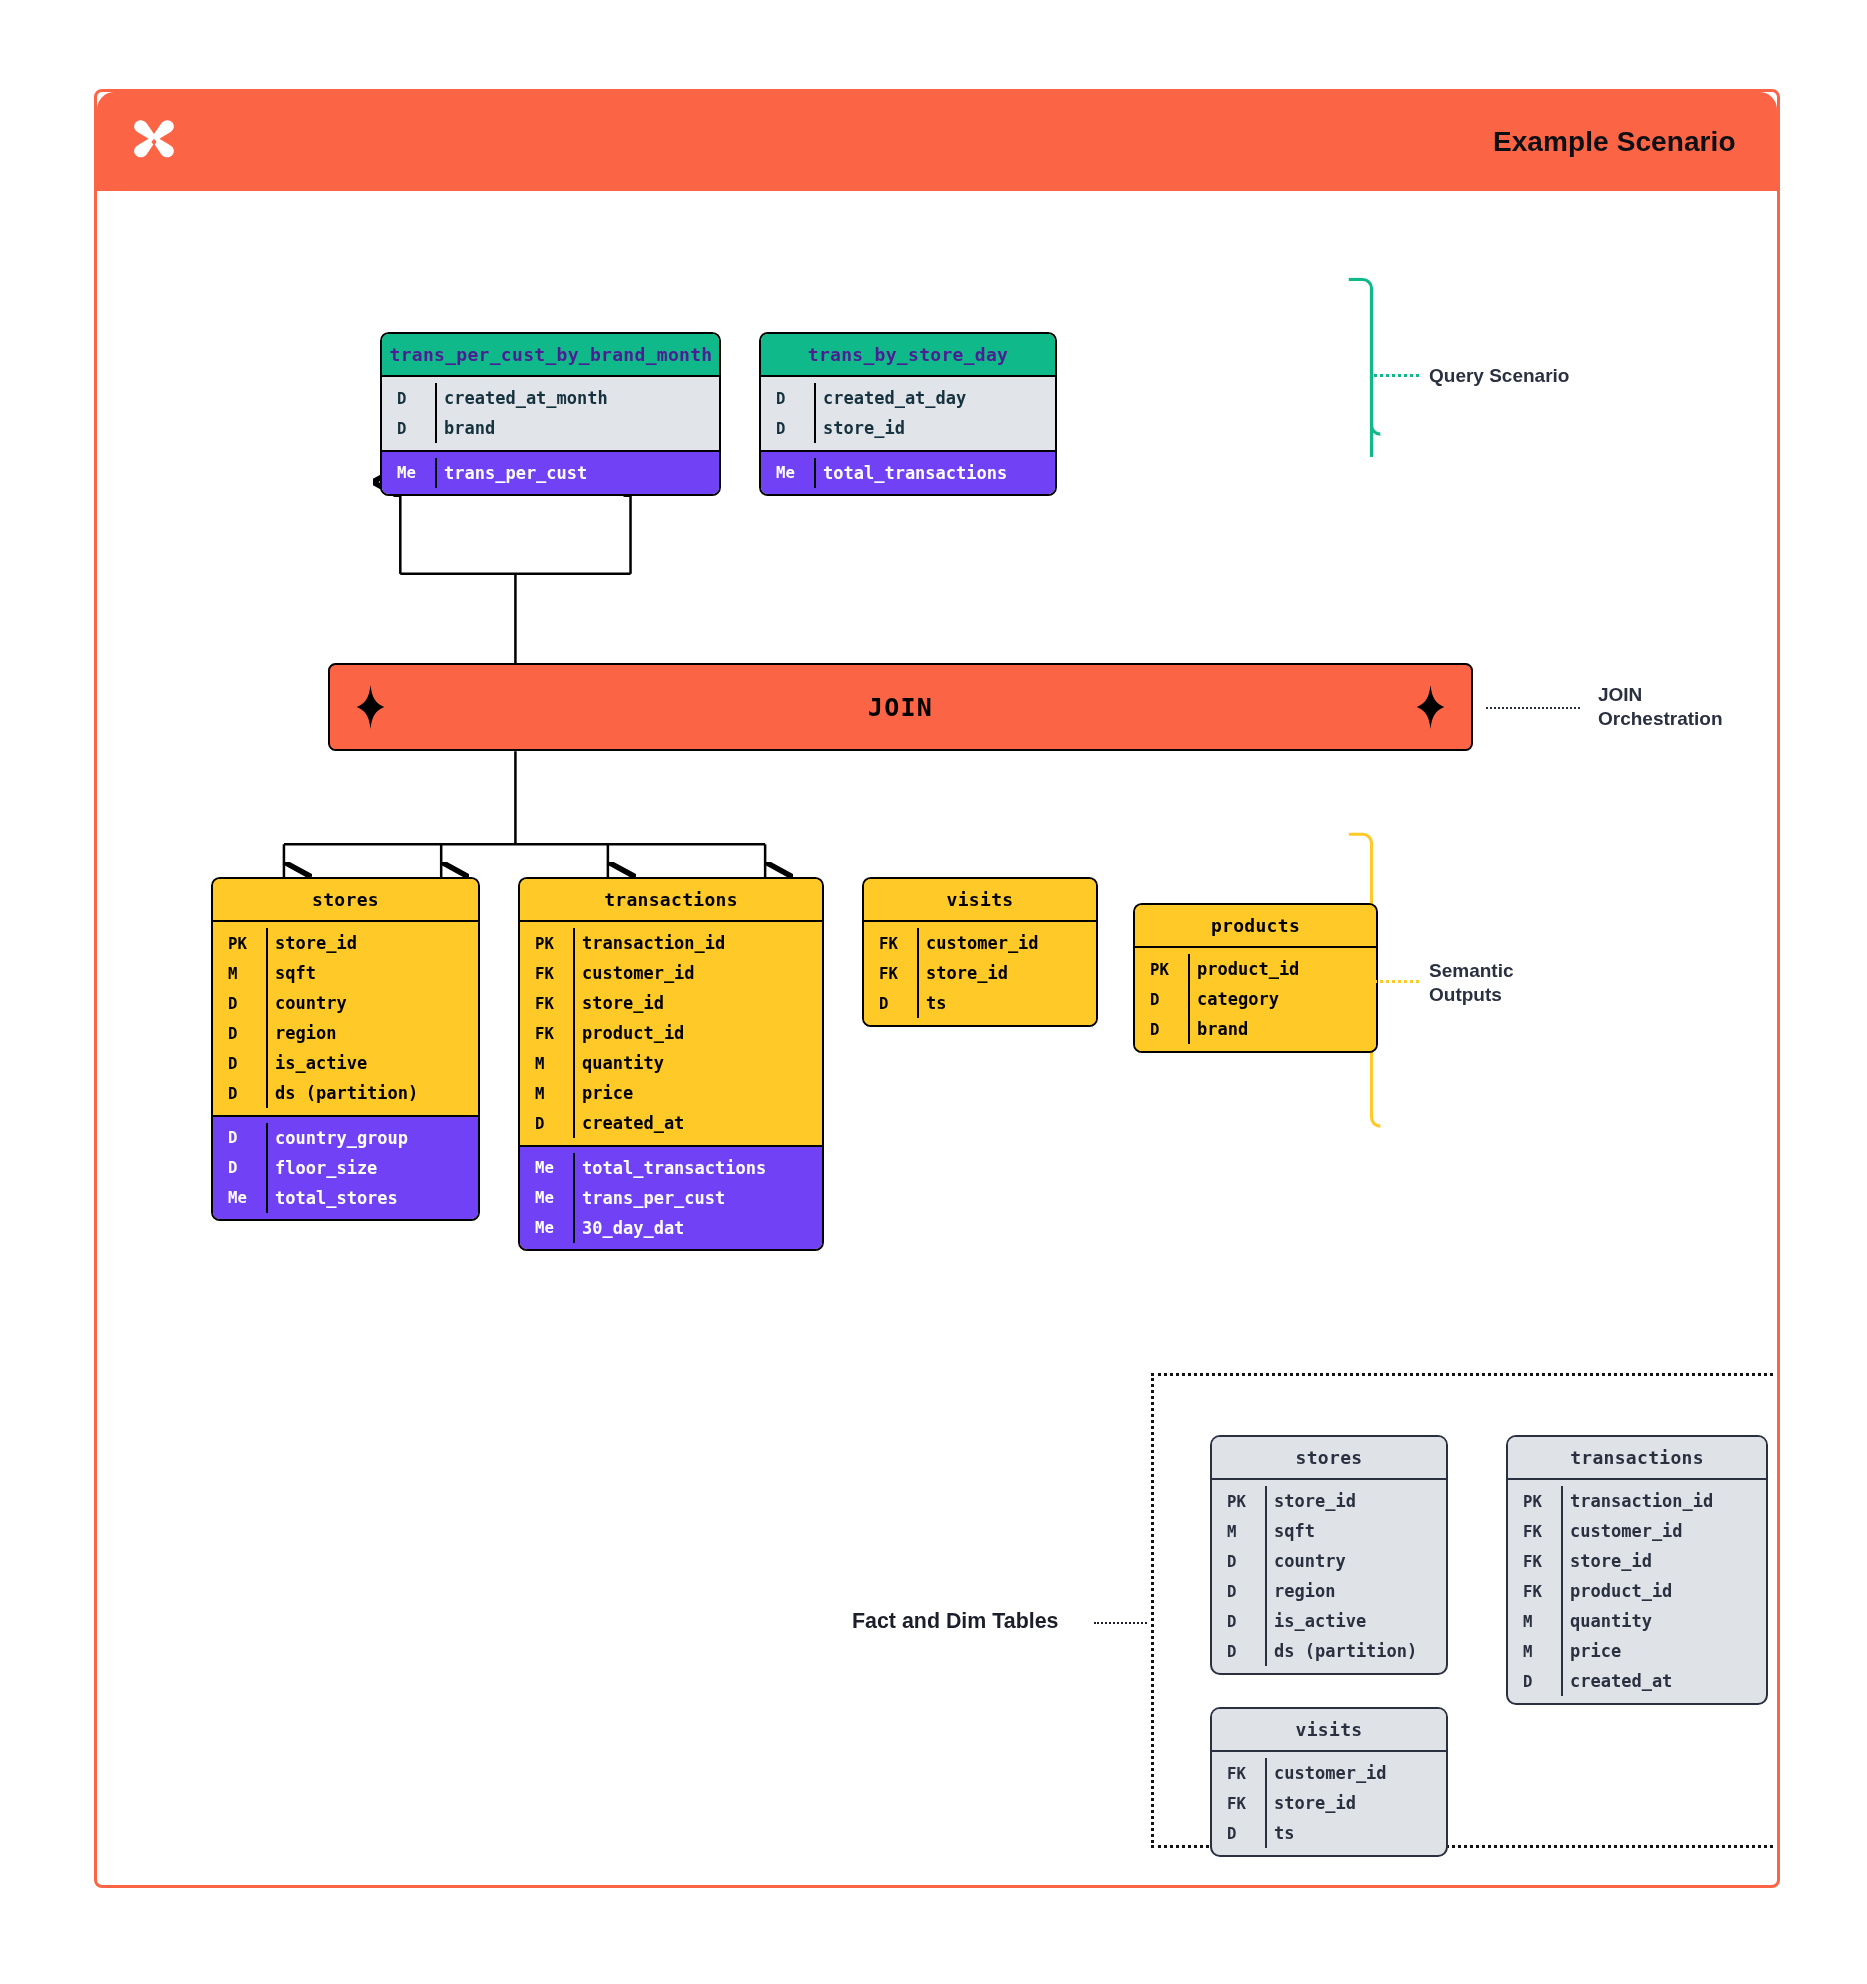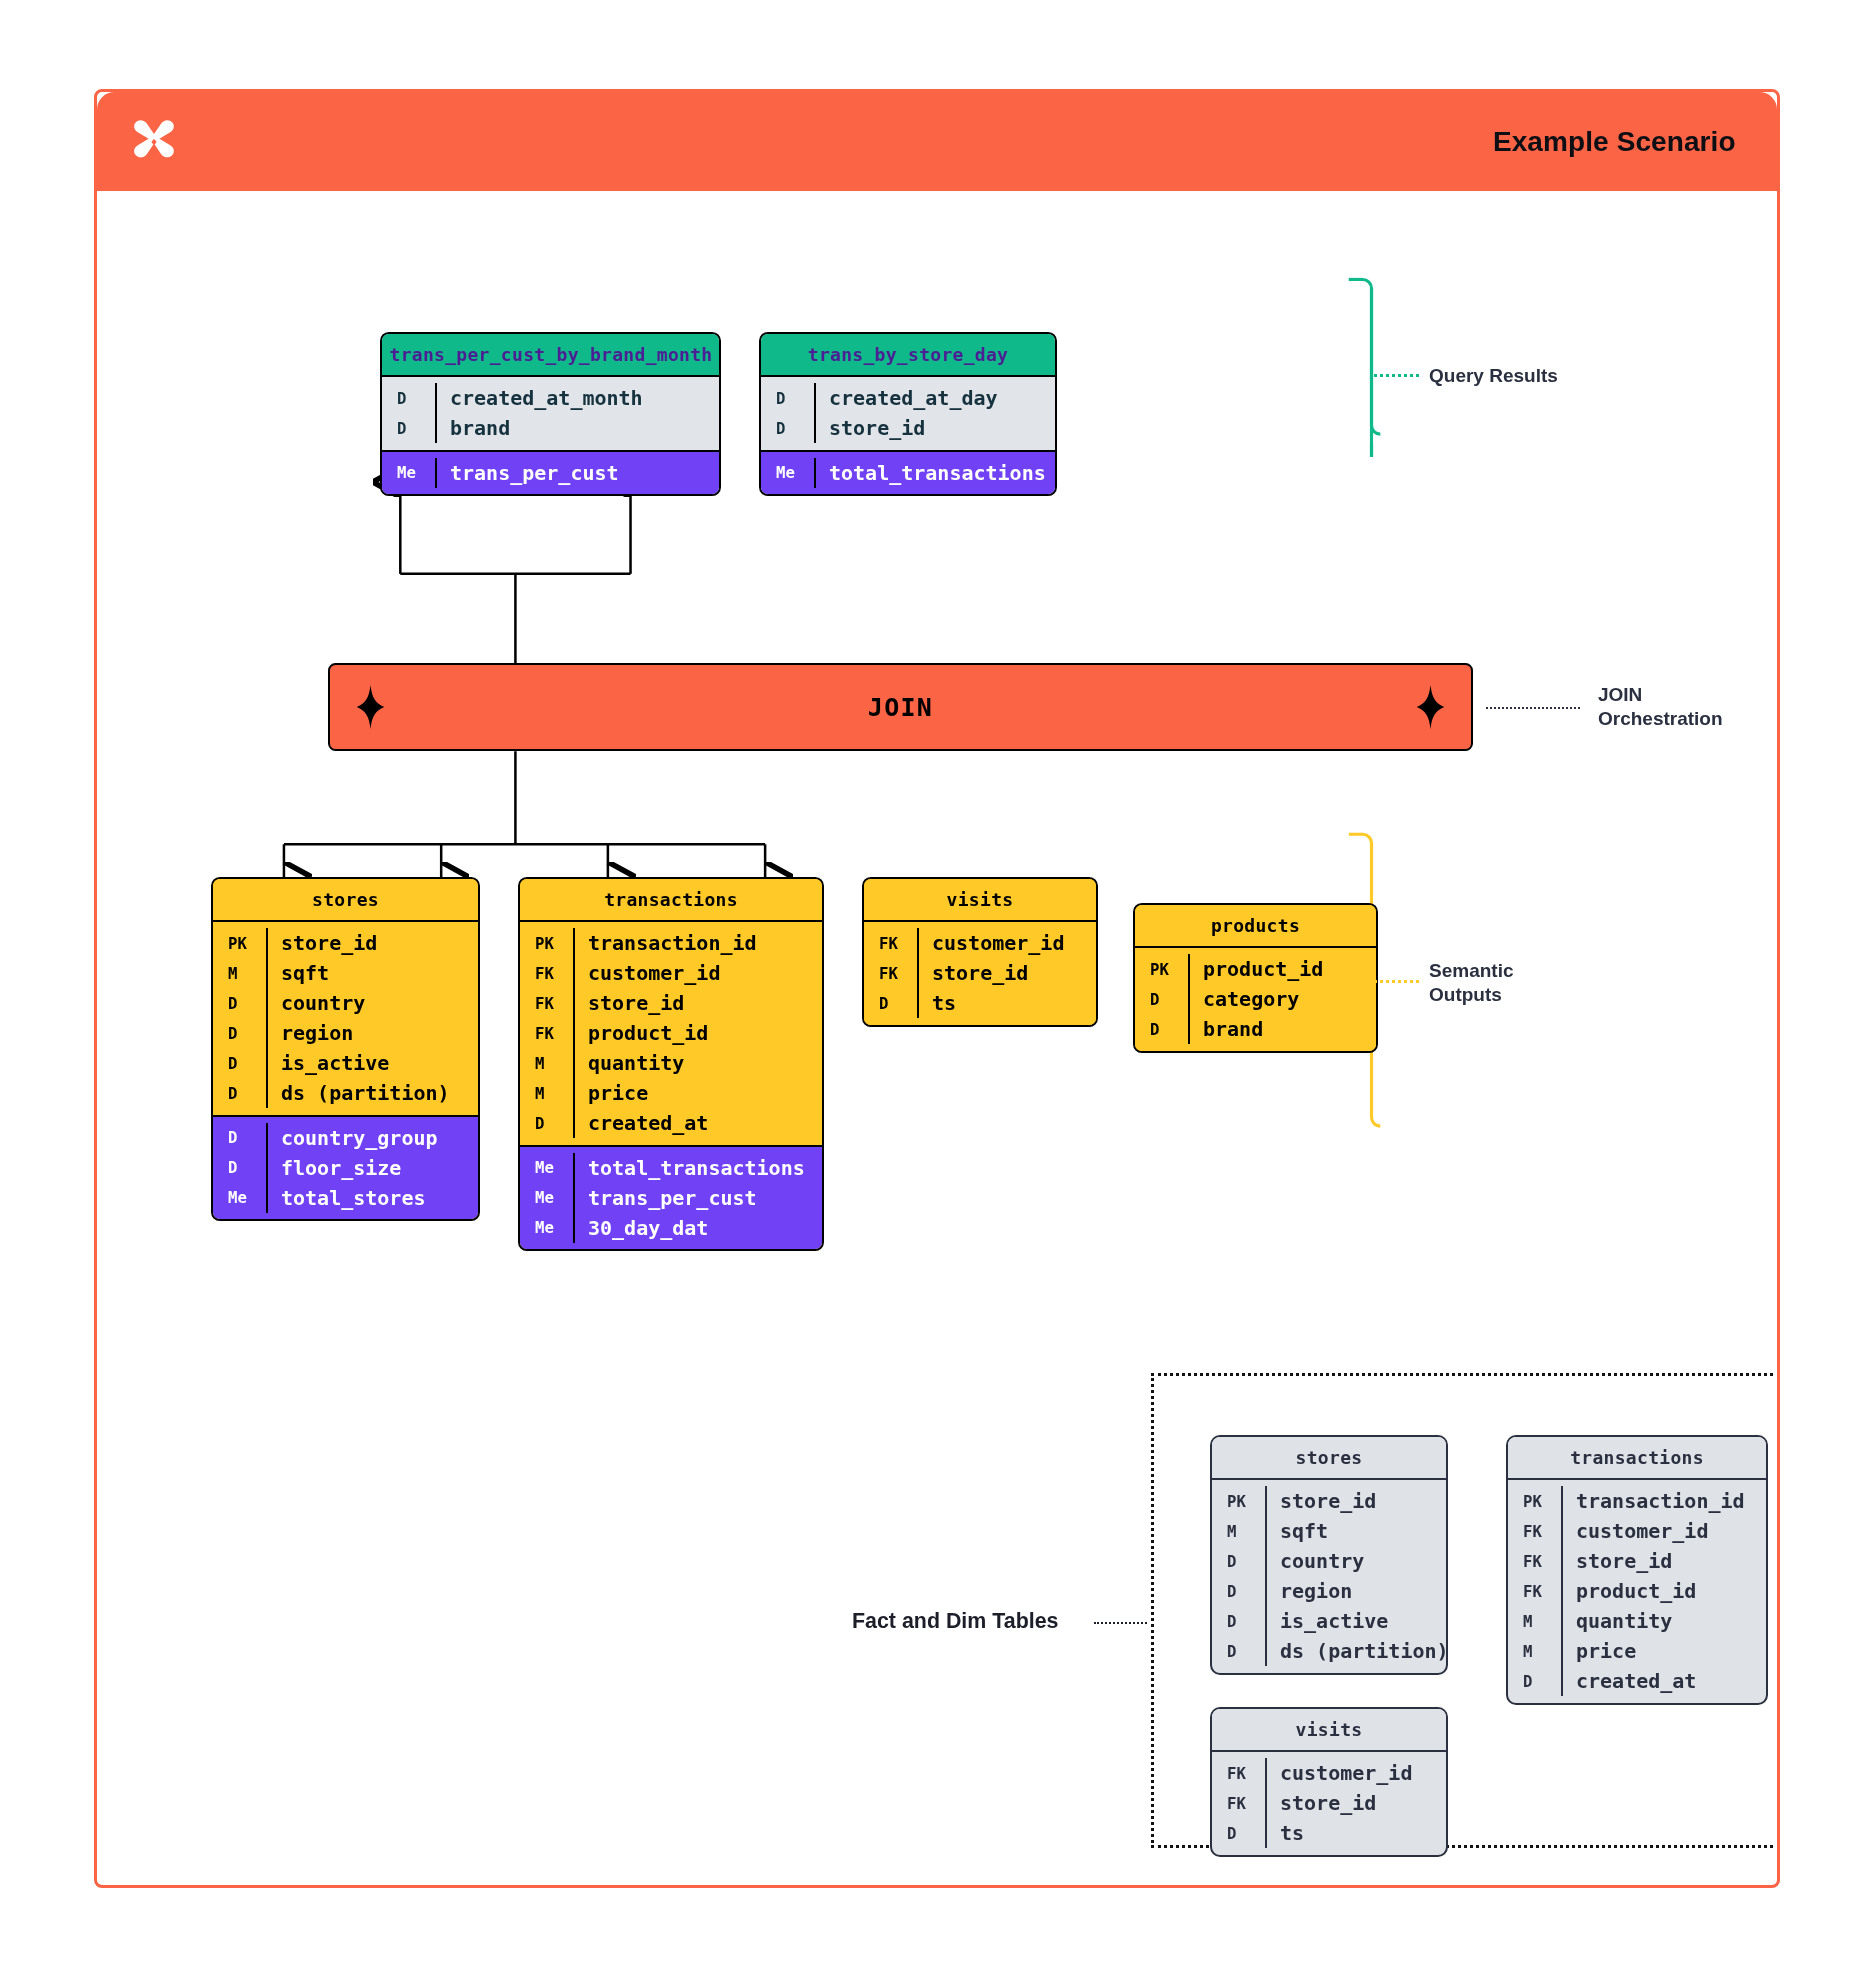--- a/index.html
+++ b/index.html
@@ -49,21 +49,21 @@
   }
   .t-section { border-top: 2.5px solid #000; }
   .t-row { display: flex; align-items: center; height: 30px; }
   .t-key {
     width: 55px; flex: 0 0 55px;
     font-size: 15.7px; font-weight: 700;
     padding-left: 15px;
     border-right: 2.5px solid #000;
     height: 100%; display: flex; align-items: center;
   }
-  .t-col { padding-left: 13px; font-size: 20px; font-weight: 700; white-space: nowrap; }
+  .t-col { padding-left: 7px; font-size: 17px; font-weight: 700; white-space: nowrap; }
   .sec-pad { padding: 6.3px 0 6.3px; }
 
   
   .tbl.green { background: #E1E4E8; }
   .tbl.green .t-title { background: #10B98A; color: #4c1d95; }
   .tbl.green .dims { background: #E1E4E8; color: #16323f; }
   .tbl.green .dims .t-key { color: #16323f; }
   .tbl.green .mets { background: #7141F5; color: #ffffff; }
   .tbl.green .mets .t-key { color: #ffffff; }
 
@@ -208,21 +208,21 @@
       </div>
       <div class="t-section mets sec-pad">
         <div class="t-row">
           <span class="t-key">Me</span>
           <span class="t-col">total_transactions</span>
         </div>
       </div>
     </div>
 
     <div class="dash-line" style="left:1277px; top:282px; width:45px; border-color:#10B98A;"></div>
-    <div class="ann-label" style="left:1332px; top:272px;">Query Results</div>
+    <div class="ann-label" style="left:1332px; top:272px;">Query Scenario</div>
 
     <div class="join-bar">
       <svg class="spark" viewBox="0 0 40 64">
         <path d="M20 0 C22 18 27 27 40 32 C27 37 22 46 20 64 C18 46 13 37 0 32 C13 27 18 18 20 0 Z" fill="#000"></path>
       </svg>
       <div class="join-label">JOIN</div>
       <svg class="spark" viewBox="0 0 40 64">
         <path d="M20 0 C22 18 27 27 40 32 C27 37 22 46 20 64 C18 46 13 37 0 32 C13 27 18 18 20 0 Z" fill="#000"></path>
       </svg>
     </div>

